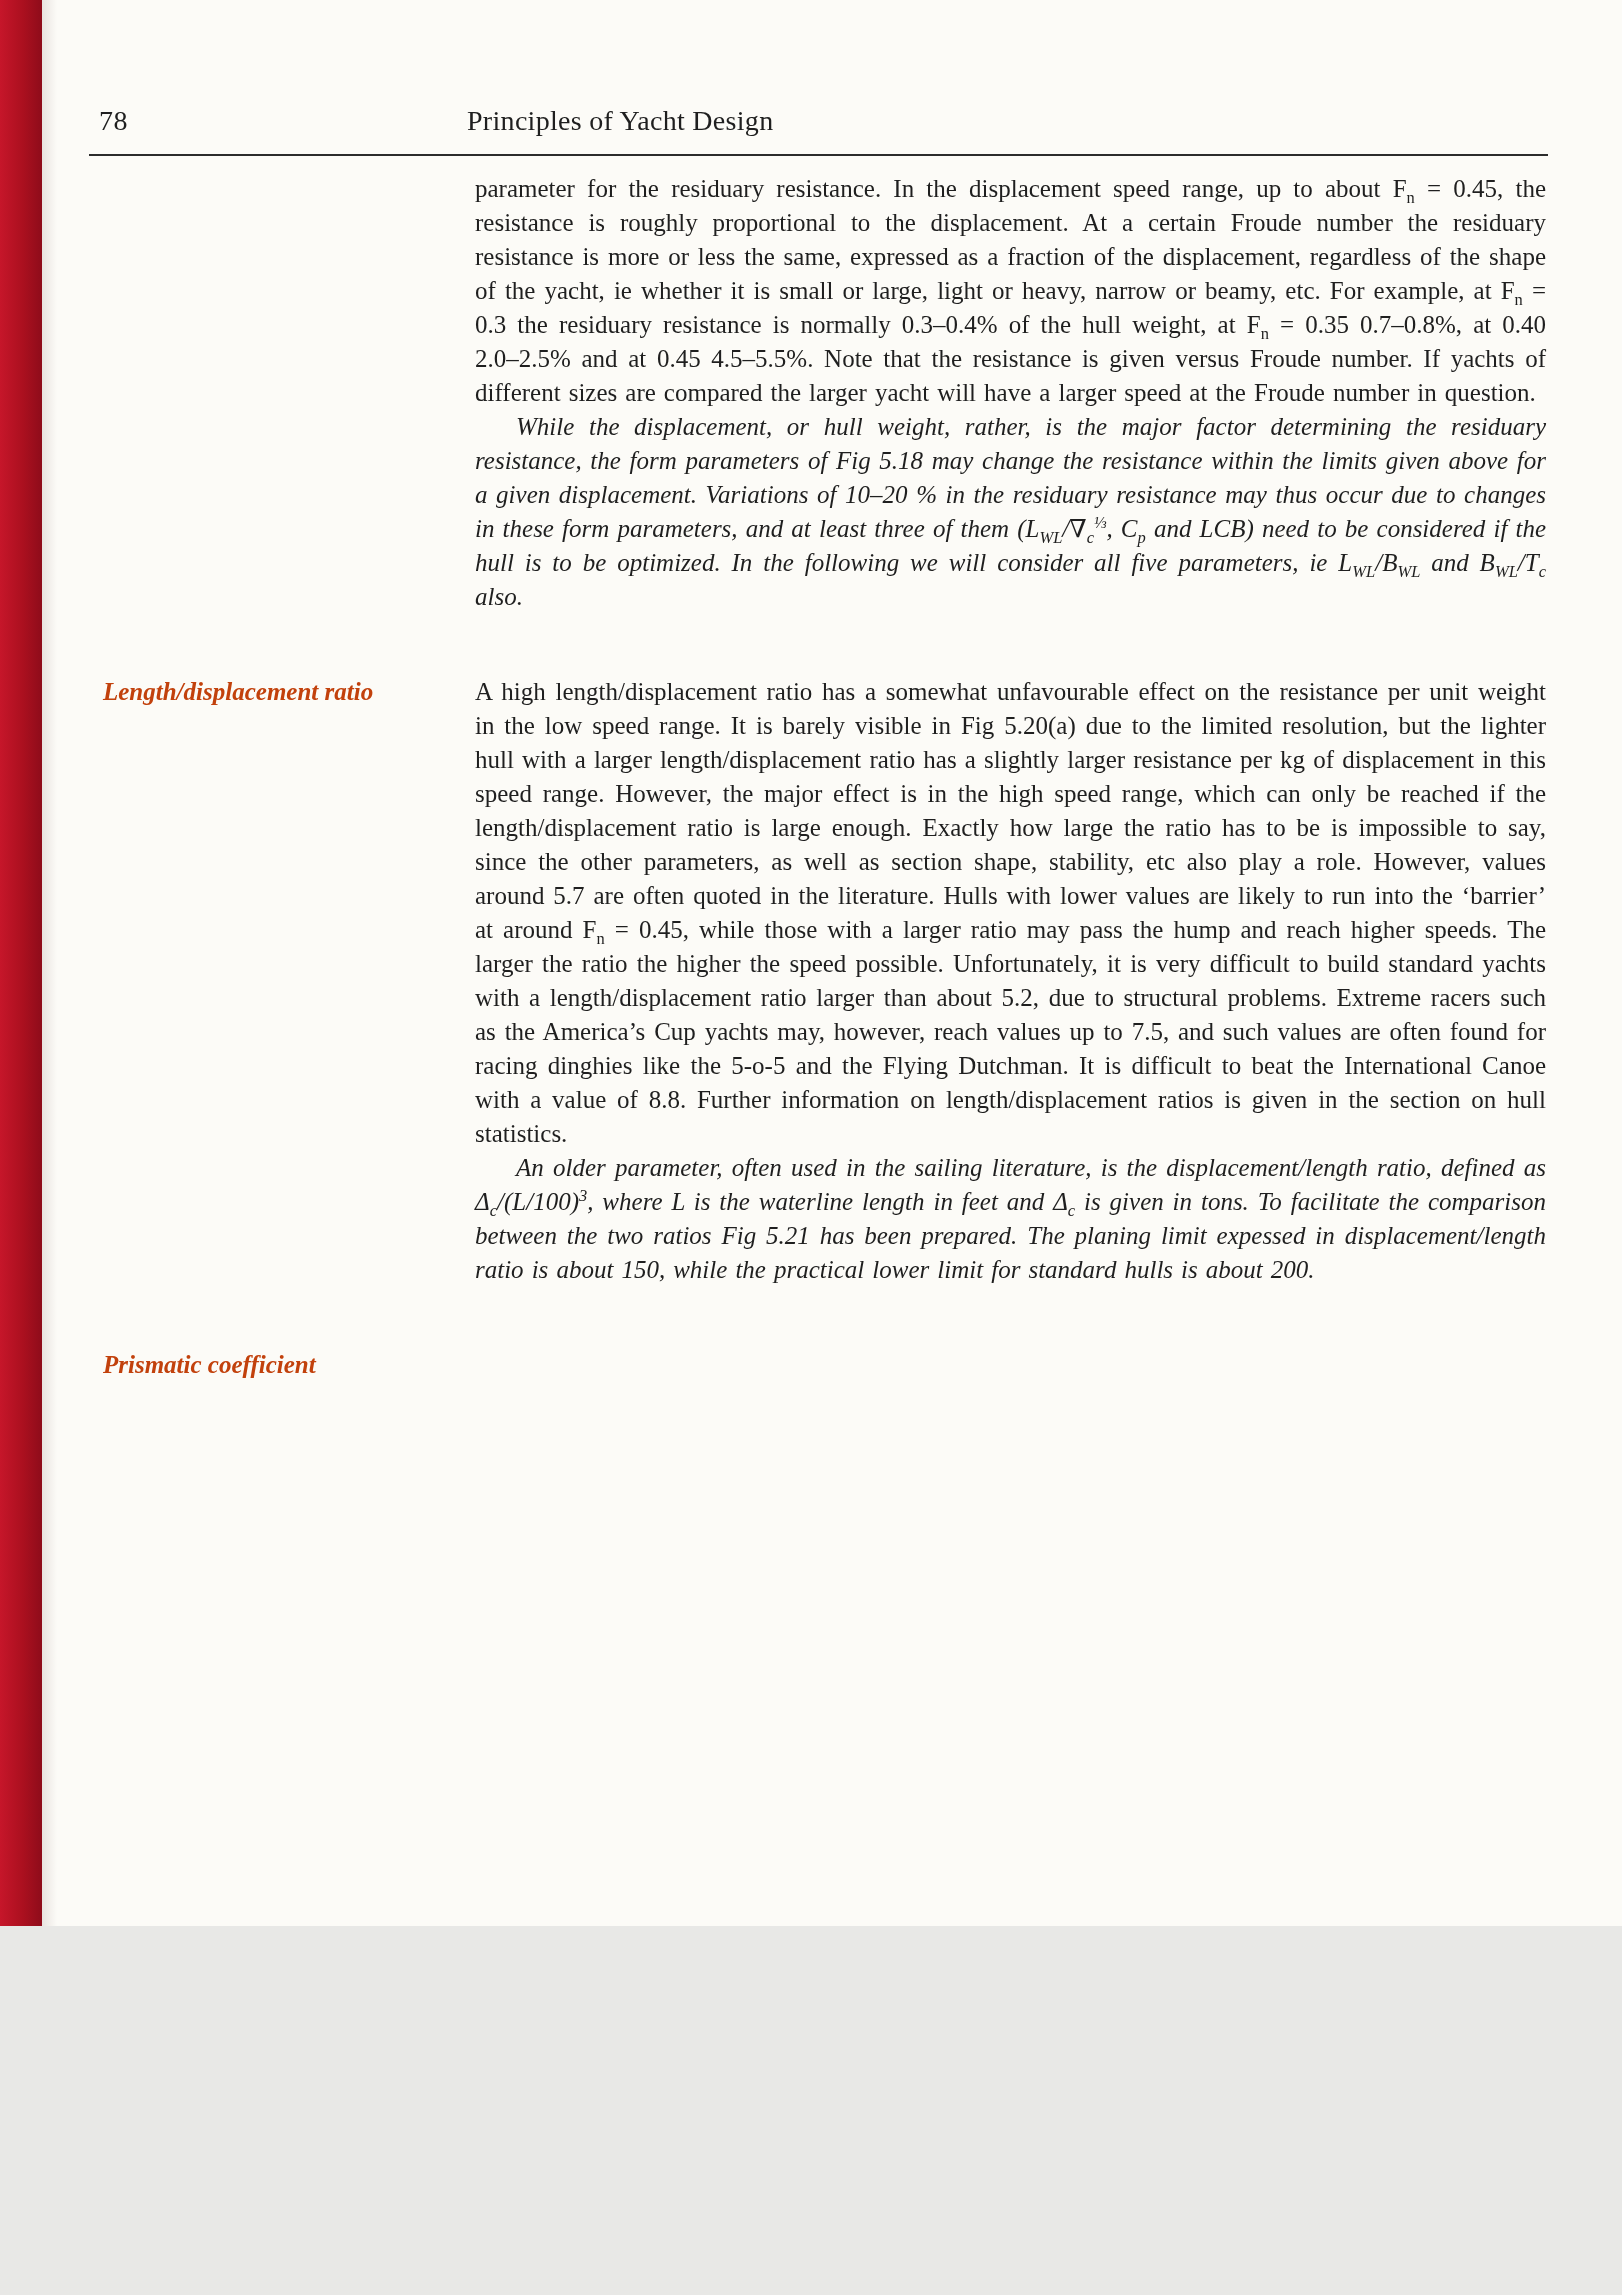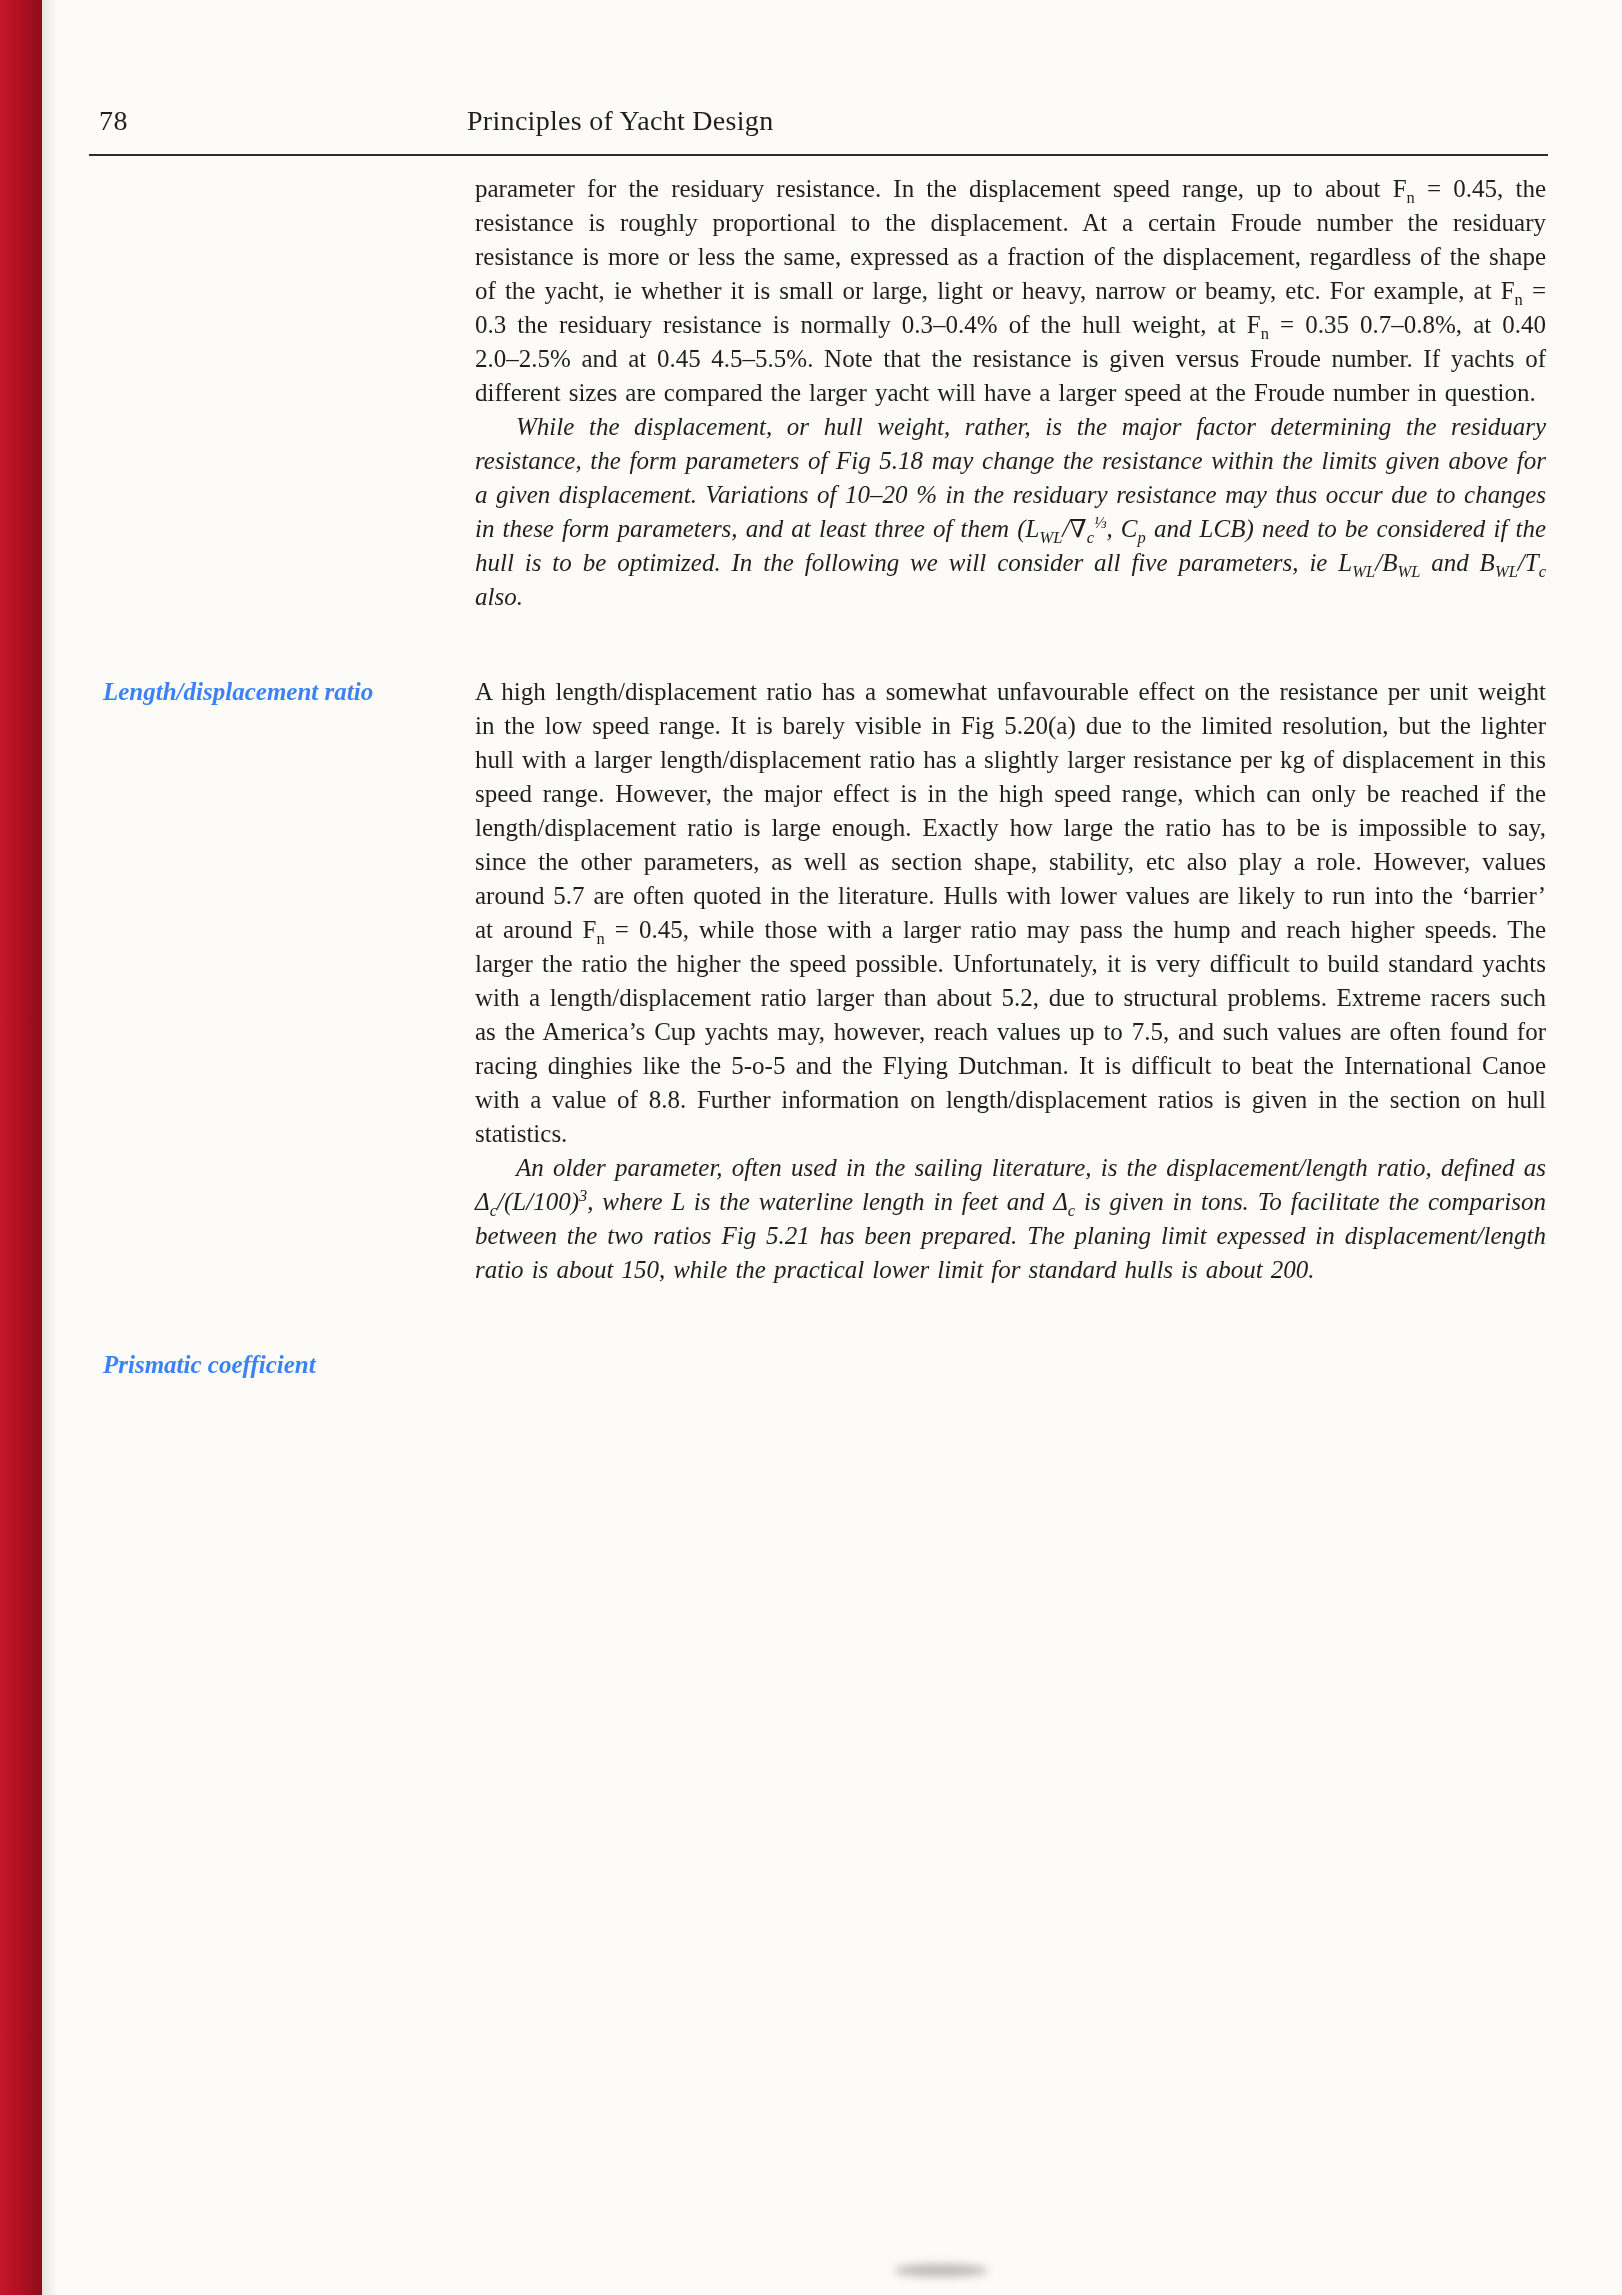--- a/index.html
+++ b/index.html
@@ -3,21 +3,21 @@
 <meta charset="utf-8">
 <style>
   html, body {
     margin: 0;
     padding: 0;
     background: #e8e8e6;
   }
   .page {
     position: relative;
     width: 1622px;
-    height: 2295px;
+    height: 1926px;
     background: #fcfbf7;
     font-family: "Liberation Serif", "DejaVu Serif", serif;
     color: #1f1f1f;
     overflow: hidden;
   }
   
   .spine {
     position: absolute;
     left: 0; top: 0; bottom: 0;
     width: 42px;
@@ -62,21 +62,21 @@
   }
   .margin-col {
     padding-right: 35px;
   }
   .margin-head {
     max-width: 306px;
     font-size: 25px;
     line-height: 34px;
     font-weight: bold;
     font-style: italic;
-    color: #3b82f6;
+    color: #c2410c;
   }
   .text-col p {
     margin: 0;
     font-size: 25px;
     line-height: 34px;
     text-align: justify;
     word-spacing: 1.8px;
   }
   .text-col p.indent {
     text-indent: 41px;

